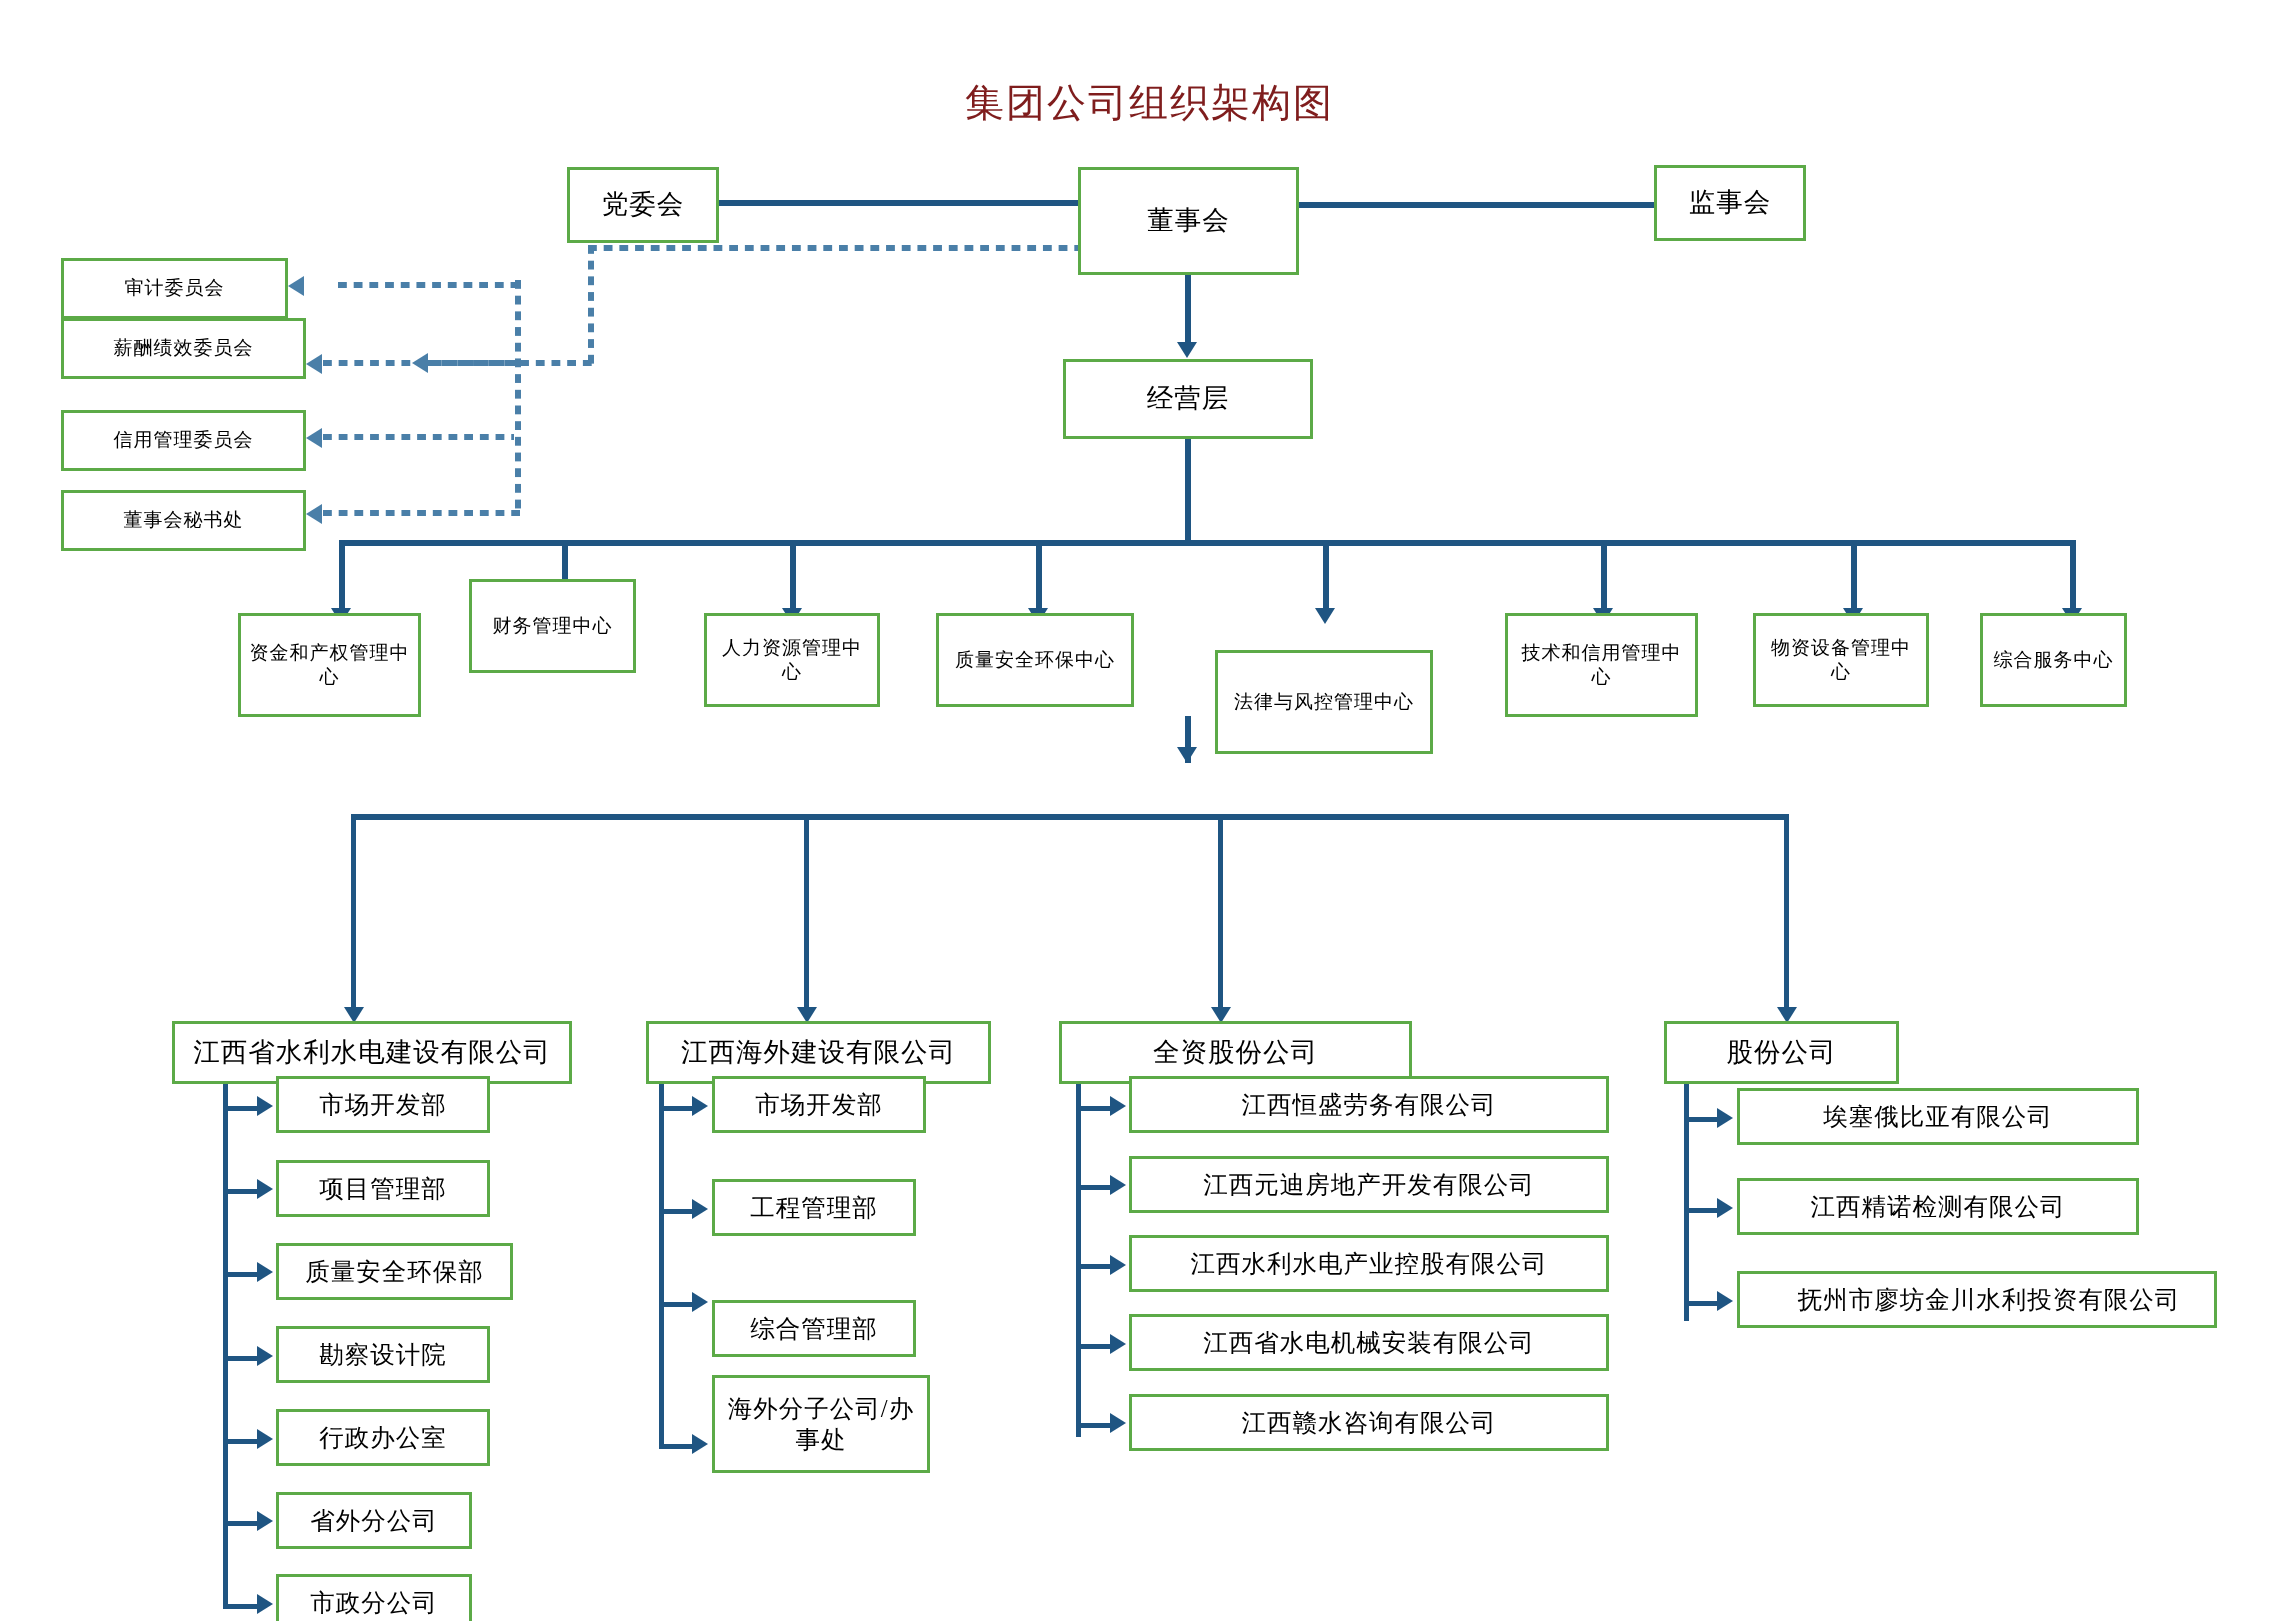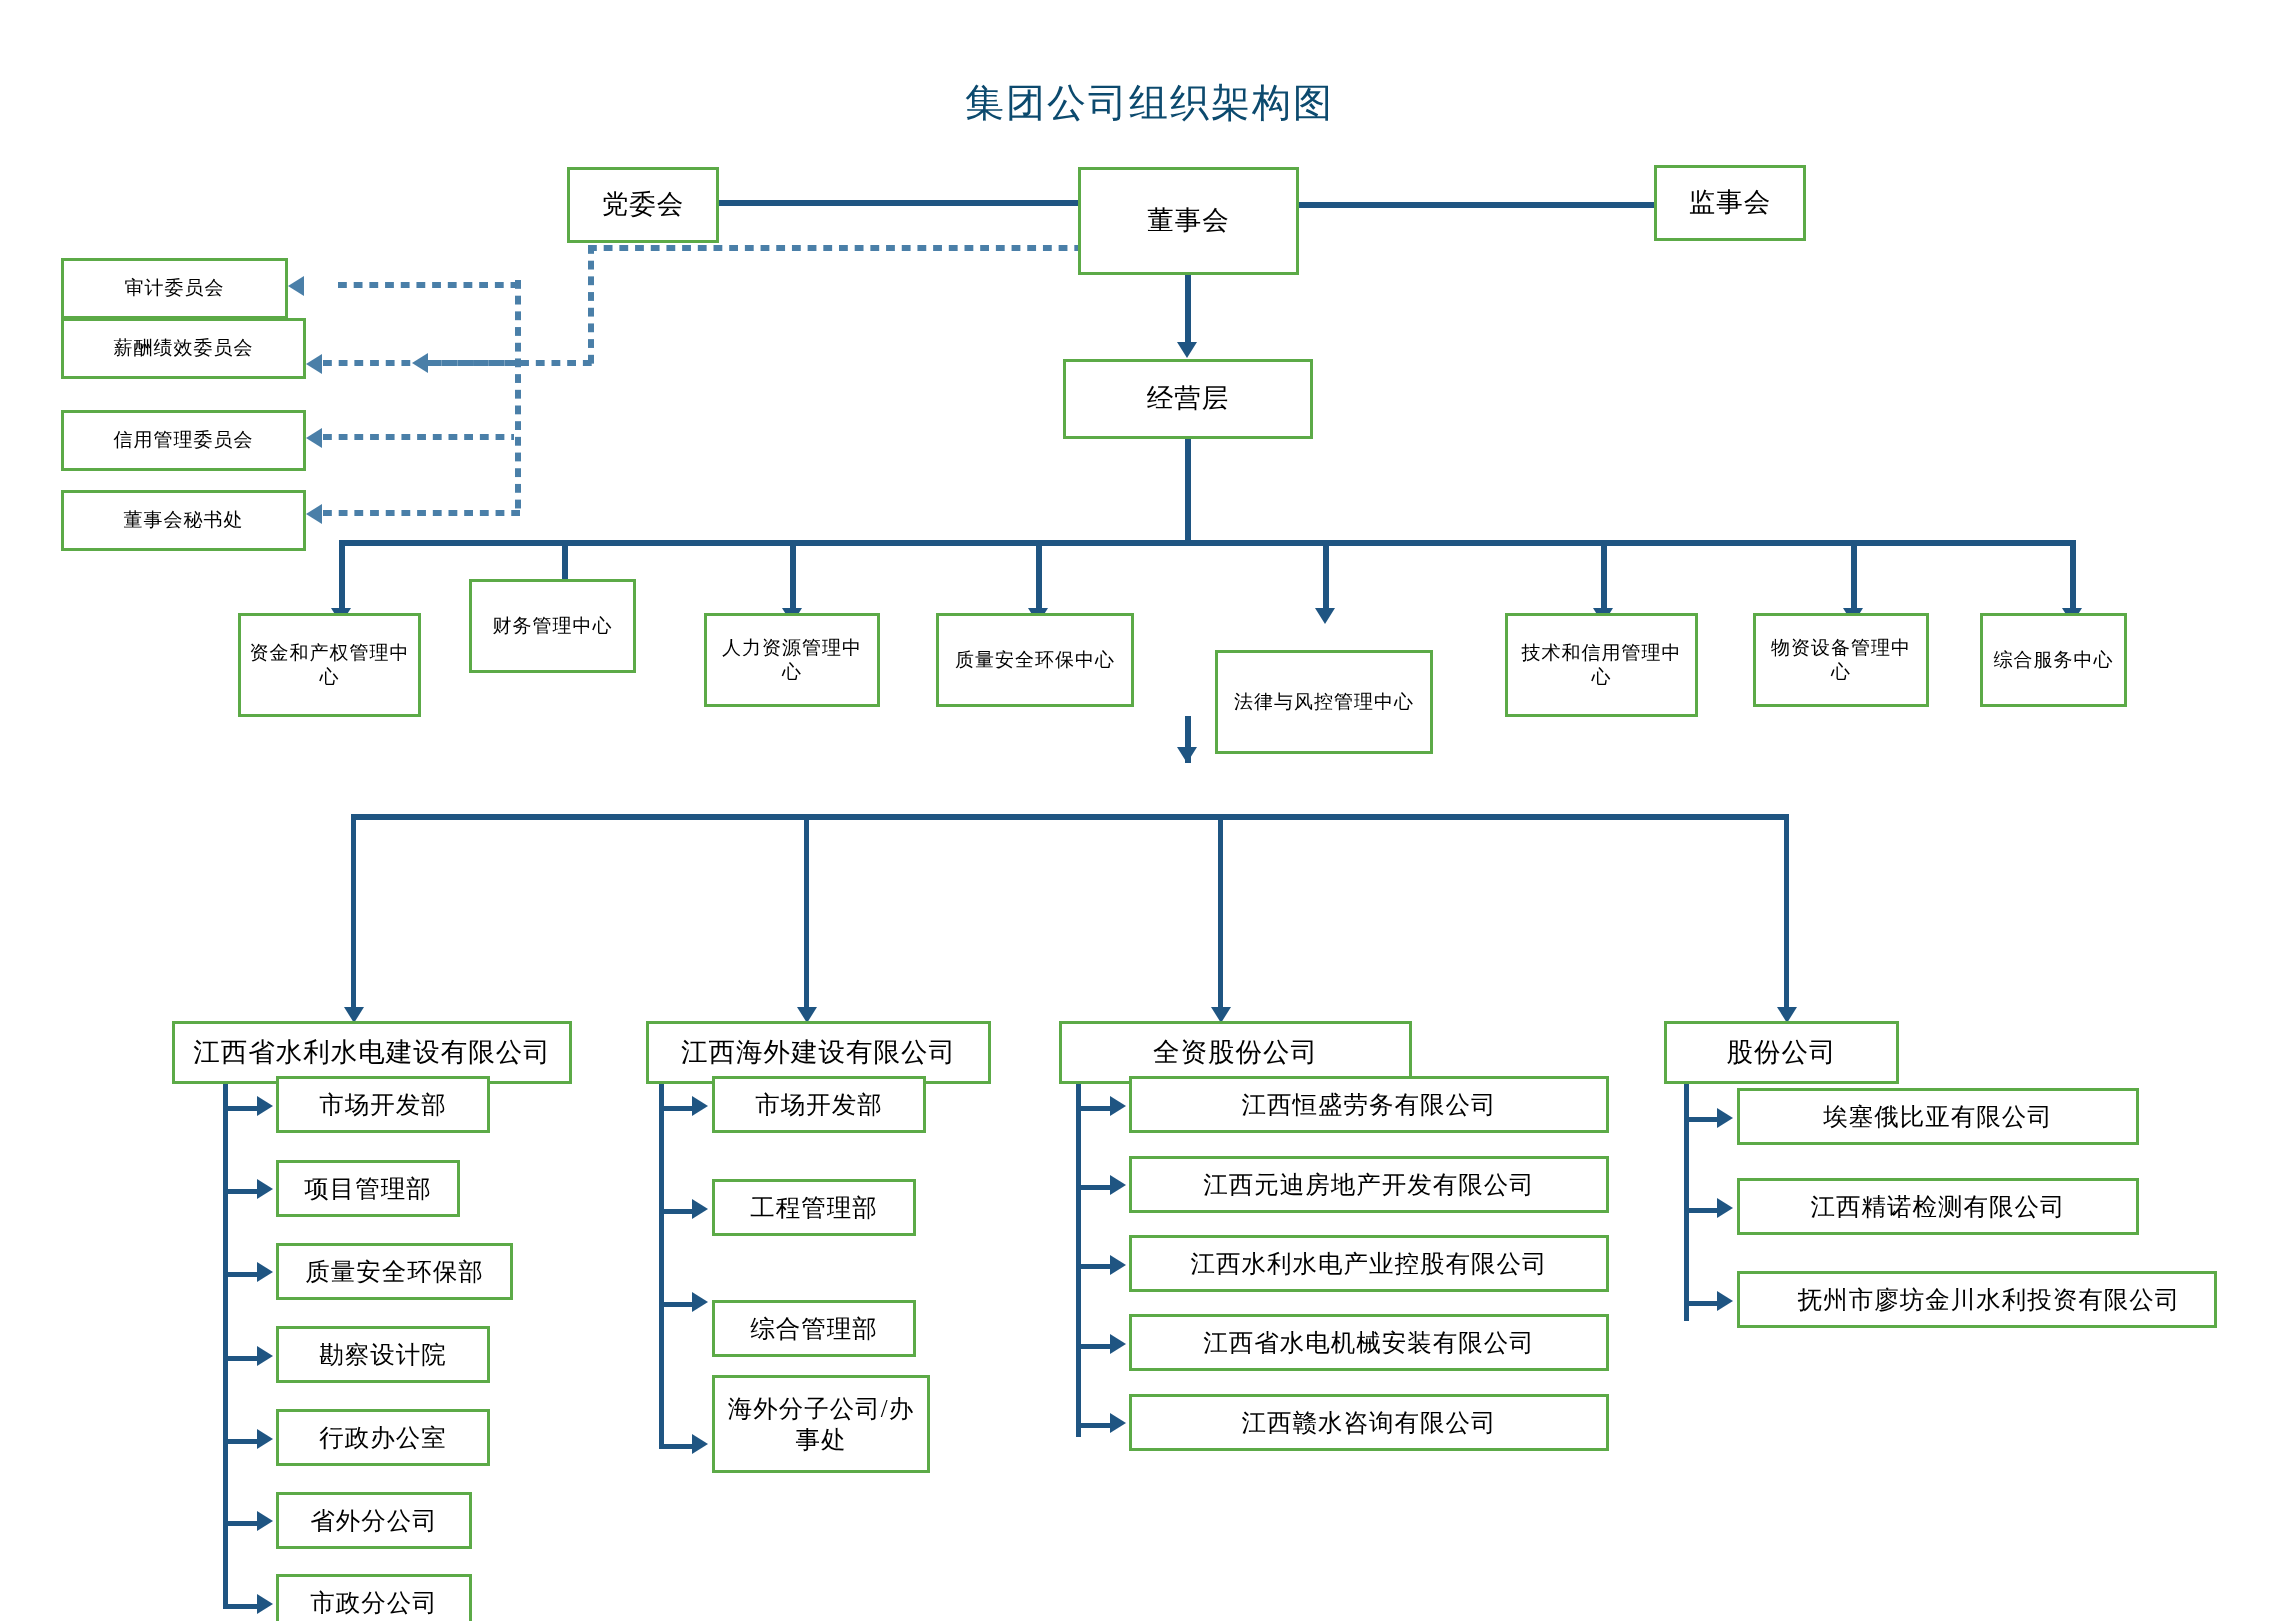--- a/index.html
+++ b/index.html
@@ -20,21 +20,21 @@
     letter-spacing:1px;
     padding:2px 5.9px;
     z-index:5;
   }
   .box.small{font-size:19px;}
   .box.tiny{font-size:24.5px;}
 
   
   .title{
     position:absolute;
-    color:#0c4a6e;
+    color:#7f1d1d;
     font-size:39px;
     letter-spacing:2px;
     white-space:nowrap;
     z-index:6;
   }
 
   
   .hline{position:absolute;background:#1F5582;height:5.9px;z-index:2;}
   .vline{position:absolute;background:#1F5582;width:5.9px;z-index:2;}
   .hline.thin{height:4.9px;}
@@ -167,21 +167,21 @@
   <div class="box" style="left:1664px;top:1021px;width:235px;height:63px;">股份公司</div>
 
   <div class="vline thin" style="left:223px;top:1084px;height:363px;"></div>
 
   <div class="hline thin" style="left:223px;top:1106px;width:35px;"></div>
   <div class="arrow-right" style="left:257px;top:1096px;"></div>
   <div class="box tiny" style="left:276px;top:1076px;width:214px;height:57px;">市场开发部</div>
 
   <div class="hline thin" style="left:223px;top:1189px;width:35px;"></div>
   <div class="arrow-right" style="left:257px;top:1179px;"></div>
-  <div class="box tiny" style="left:276px;top:1160px;width:184px;height:57px;">项目管理部</div>
+  <div class="box tiny" style="left:276px;top:1160px;width:214px;height:57px;">项目管理部</div>
 
   <div class="hline thin" style="left:223px;top:1272px;width:35px;"></div>
   <div class="arrow-right" style="left:257px;top:1262px;"></div>
   <div class="box tiny" style="left:276px;top:1243px;width:237px;height:57px;">质量安全环保部</div>
 
   <div class="hline thin" style="left:223px;top:1356px;width:35px;"></div>
   <div class="arrow-right" style="left:257px;top:1346px;"></div>
   <div class="box tiny" style="left:276px;top:1326px;width:214px;height:57px;">勘察设计院</div>
 
   <div class="hline thin" style="left:223px;top:1439px;width:35px;"></div>

